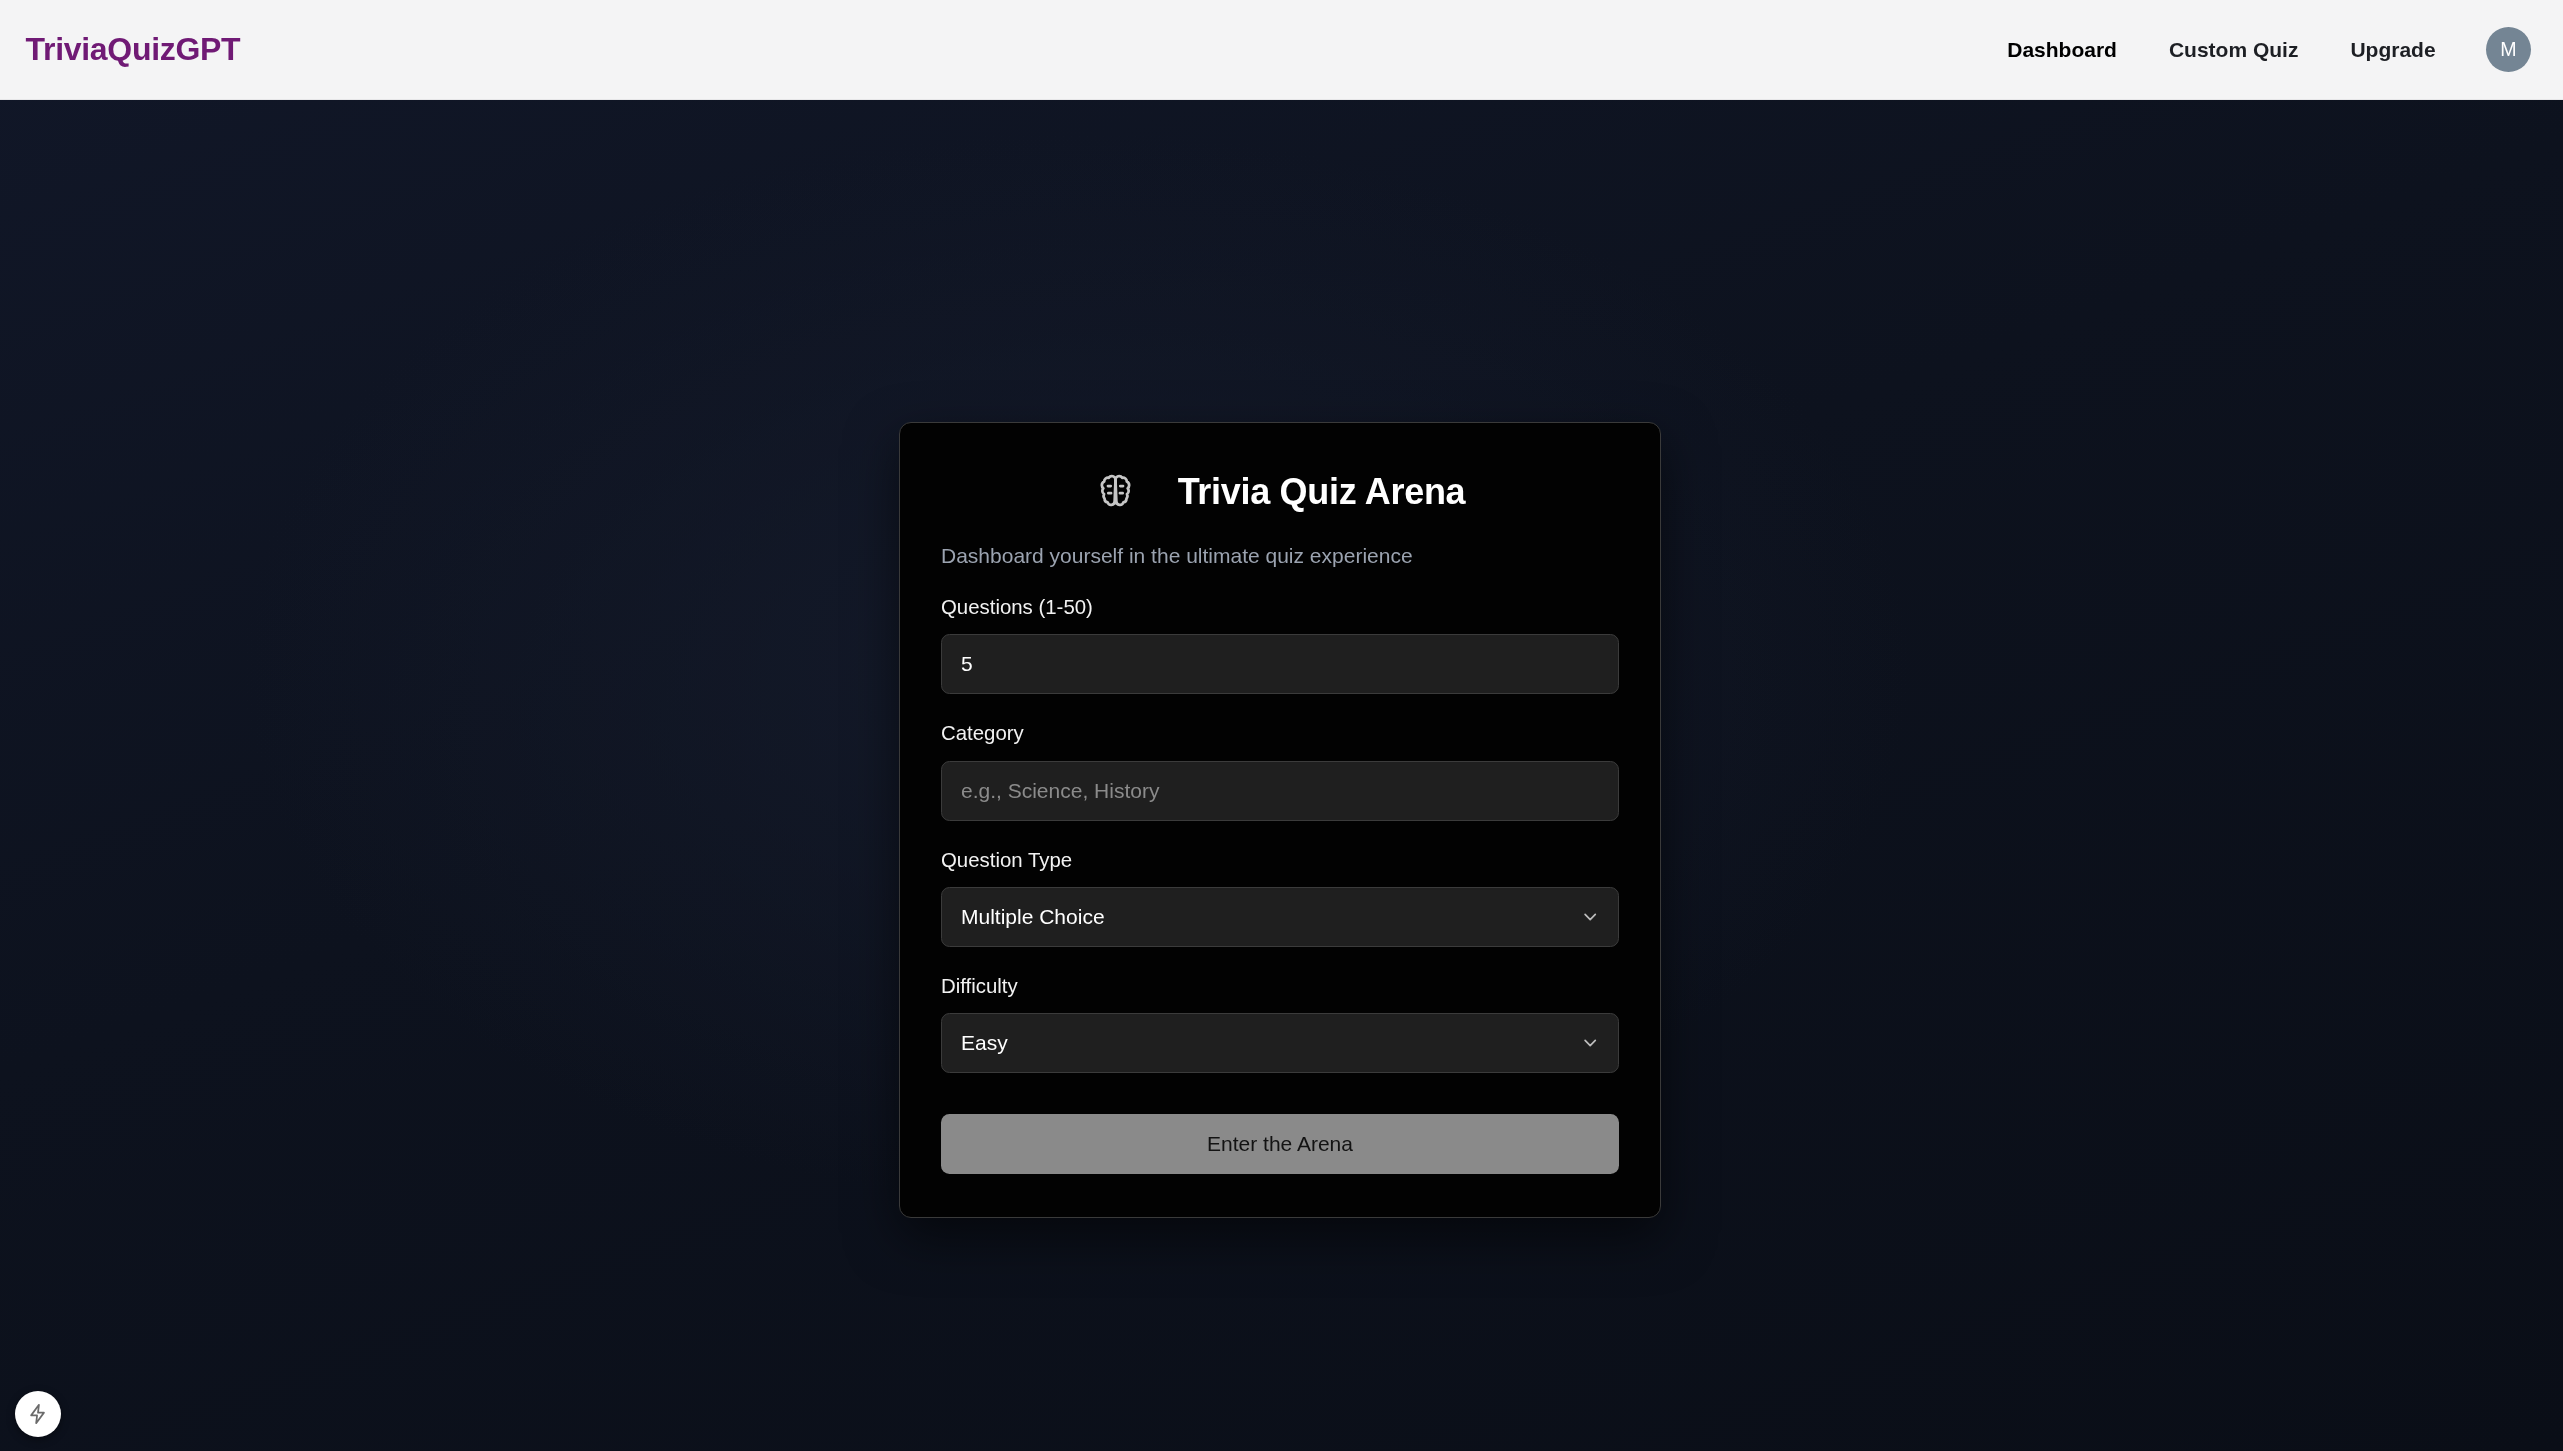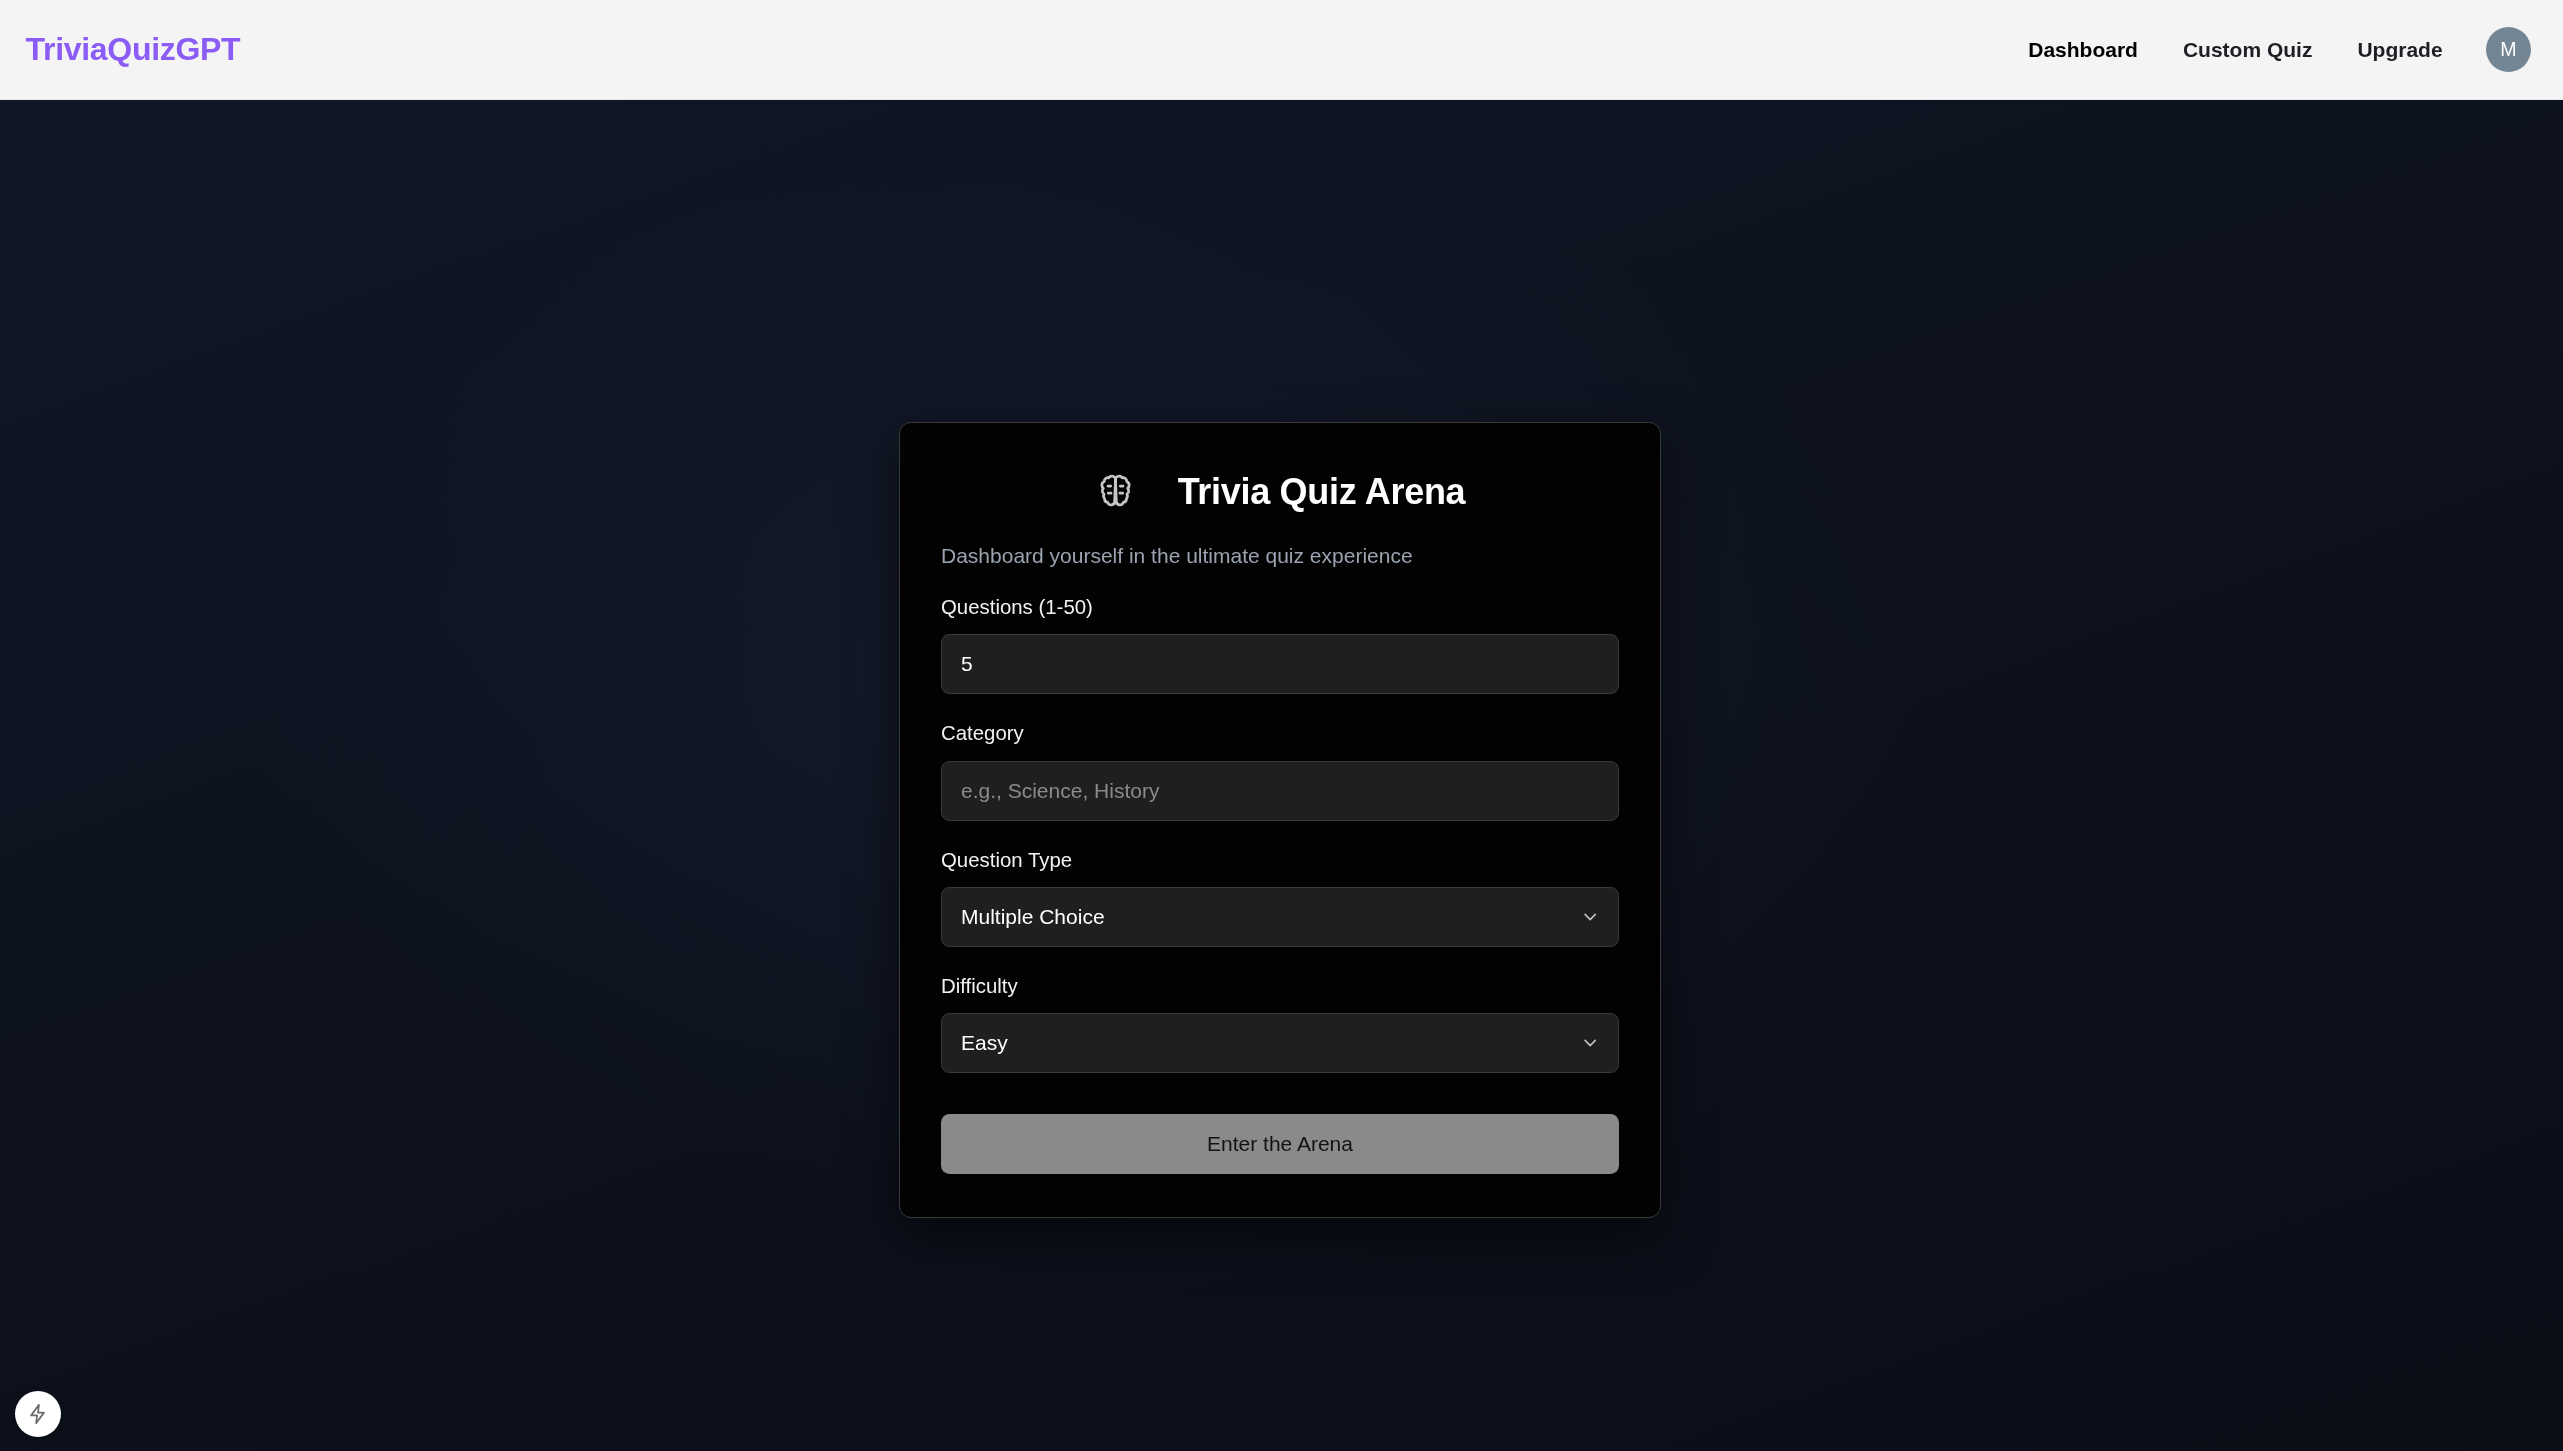--- a/index.html
+++ b/index.html
@@ -36,29 +36,29 @@
     display: flex;
     align-items: center;
     justify-content: space-between;
     padding: 0 32px 0 25.5px;
     border-bottom: 0.9px solid #e6e6e8;
   }
 
   .brand {
     font-size: 32px;
     font-weight: 700;
-    color: #8b5cf6;
+    color: #701a75;
     letter-spacing: -0.3px;
     white-space: nowrap;
   }
 
   .nav {
     display: flex;
     align-items: center;
-    gap: 1px;
+    gap: 8px;
   }
 
   .nav-link {
     font-size: 21px;
     color: #1d1f24;
     padding: 0 22px;
     white-space: nowrap;
     cursor: pointer;
     text-decoration: none;
     font-weight: bold;

